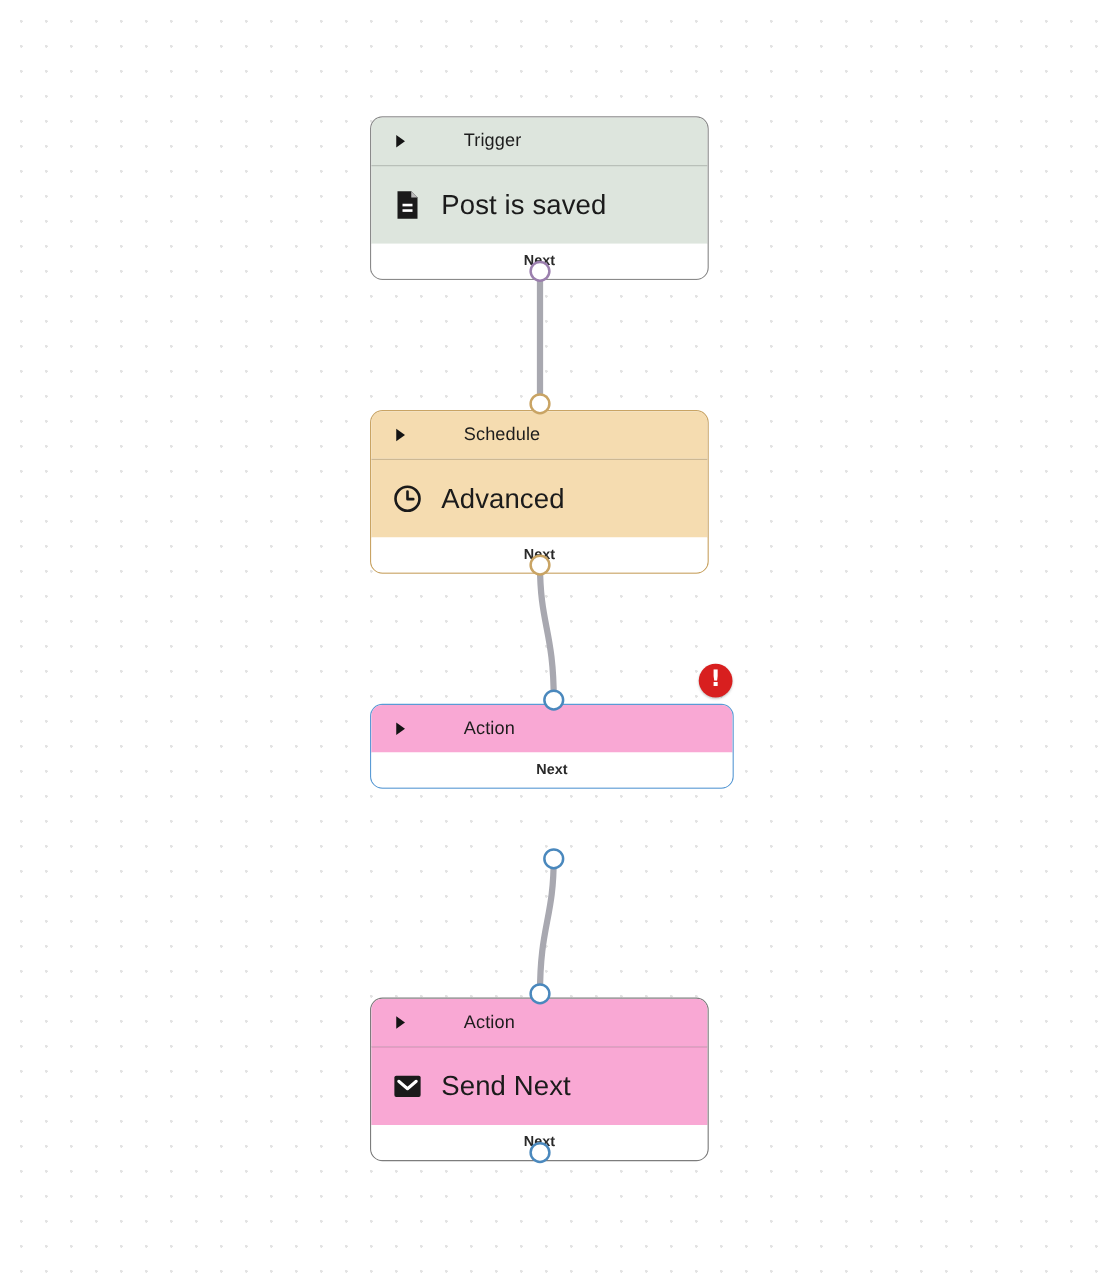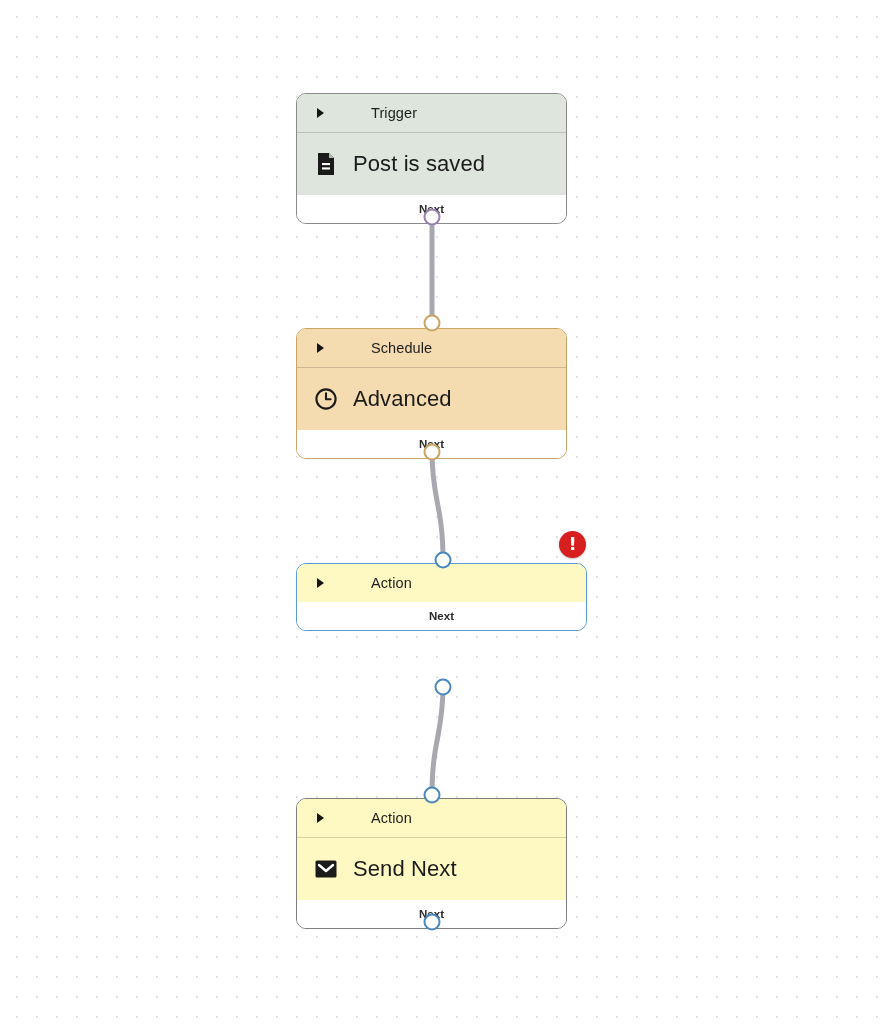--- a/index.html
+++ b/index.html
@@ -103,21 +103,21 @@
     justify-content: center;
     font-size: 11.5px;
     color: #2a2a2a;
     font-weight: bold;
     box-sizing: border-box;
   }
 
   
   .fill-green .node-header, .fill-green .node-body { background: #dde5dd; }
   .fill-orange .node-header, .fill-orange .node-body { background: #f5dcb0; }
-  .fill-blue   .node-header, .fill-blue   .node-body { background: #fef9c3; }
+  .fill-blue   .node-header, .fill-blue   .node-body { background: #f9a8d4; }
 
   .fill-green .node-inner  { border-color: #8a8a8a; }
   .fill-orange .node-inner { border-color: #c9a464; }
 
   
   .port {
     position: absolute;
     width: 17px;
     height: 17px;
     border-radius: 50%;

